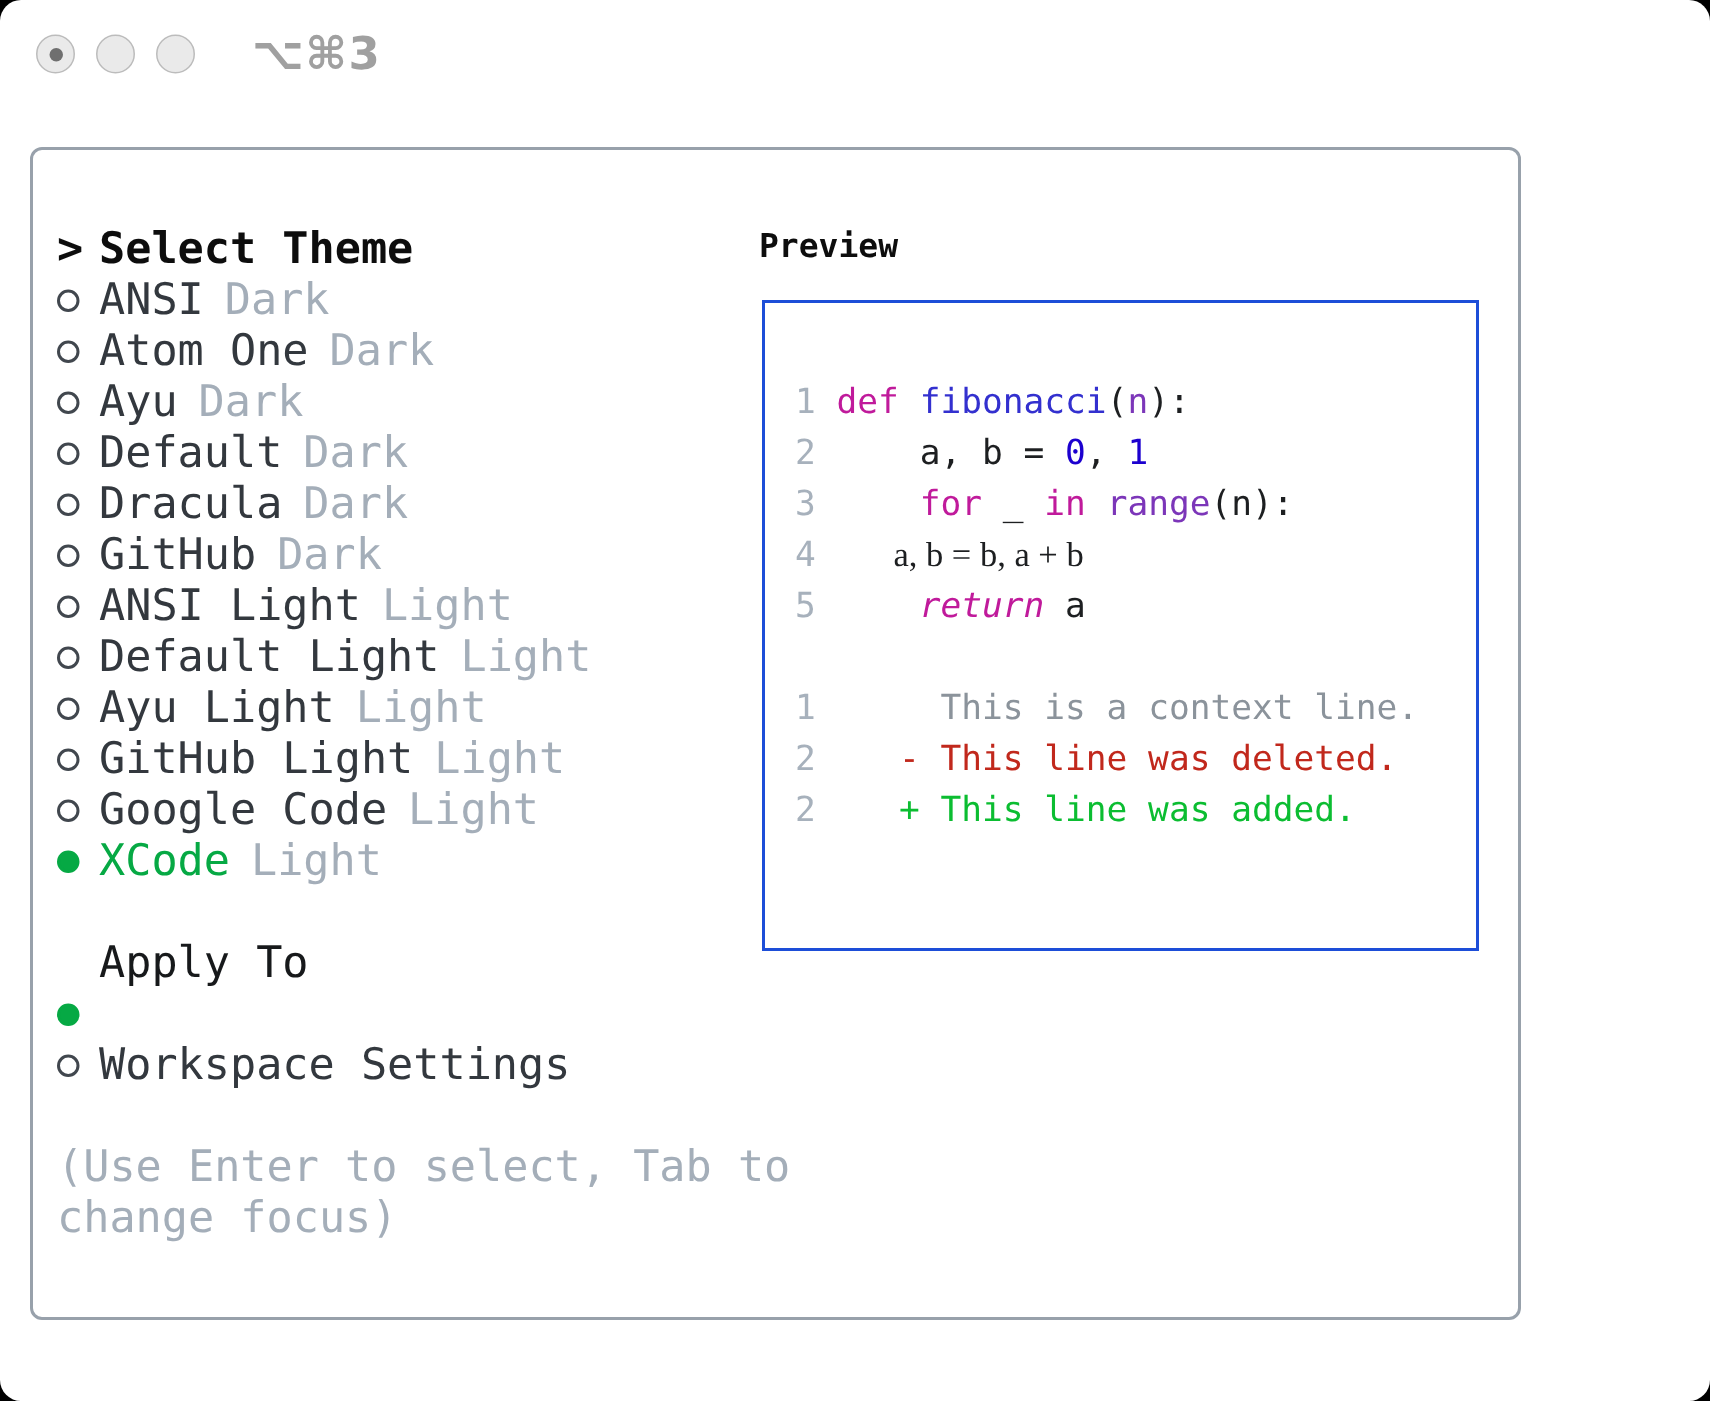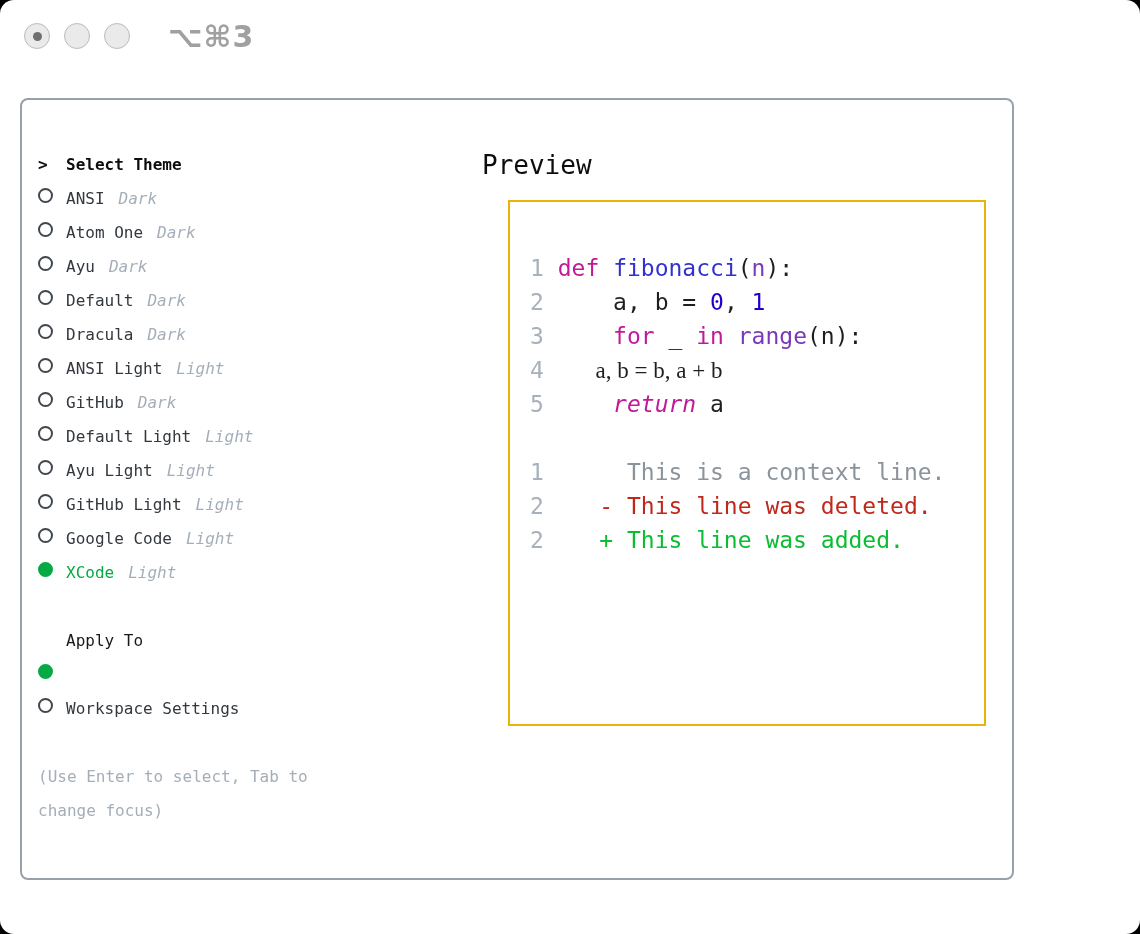--- a/index.html
+++ b/index.html
@@ -30,45 +30,45 @@
     font-size:30px;color:#a0a0a0;letter-spacing:1px;
   }
   
   .panel{
     position:absolute;left:20px;top:98px;width:994px;height:782px;
     border:2px solid #98a1ab;border-radius:8px;box-sizing:border-box;
     background:#fff;
   }
   .left-col{
     position:absolute;left:16px;top:48px;
-    font-size:16px;line-height:34px;color:#33383e;
+    font-size:29px;line-height:34px;color:#33383e;
   }
   .row{height:34px;white-space:pre;}
   .spacer{height:34px;}
   .b{font-weight:bold;color:#0d0d0d;}
   .prompt{display:inline-block;width:28px;font-weight:bold;color:#0d0d0d;}
   .marker{
     display:inline-block;width:15px;height:15px;border-radius:50%;
     border:2px solid #41474e;box-sizing:border-box;margin-right:13px;
     vertical-align:1px;background:transparent;
   }
   .marker.filled{background:#06a944;border-color:#06a944;}
   .tname{color:#33383e;}
   .selected .tname, .selected .olabel{color:#06a944;}
-  .variant{color:#a4aeb9;margin-left:14px;font-style:italic;}
+  .variant{color:#a4aeb9;margin-left:14px;}
   .apply-title{padding-left:28px;color:#17191b;}
   .help{color:#a4aeb9;}
   
   .preview-title{
-    position:absolute;left:460px;top:48px;height:34px;line-height:34px;
-    font-size:26px;font-weight:normal;color:#0d0d0d;
+    position:absolute;left:484px;top:48px;height:34px;line-height:34px;
+    font-size:22px;font-weight:bold;color:#0d0d0d;
   }
   .preview-box{
-    position:absolute;left:486px;top:100px;width:478px;height:526px;
-    border:2px solid #eab308;box-sizing:border-box;background:#fff;
+    position:absolute;left:486px;top:100px;width:478px;height:434px;
+    border:2px solid #1d4ed8;box-sizing:border-box;background:#fff;
   }
   .preview-code{
     position:absolute;left:20px;top:49px;
     font-size:23px;line-height:34px;
   }
   .cline{height:34px;white-space:pre;}
 </style>
 </head>
 <body>
 
@@ -85,22 +85,22 @@
 
     <div class="left-col">
       <div class="row"><span class="prompt">&gt;</span><span class="b">Select Theme</span></div>
 
       <div>
           <div class="row option"><span class="marker"></span><span class="tname">ANSI</span><span class="variant">Dark</span></div>
           <div class="row option"><span class="marker"></span><span class="tname">Atom One</span><span class="variant">Dark</span></div>
           <div class="row option"><span class="marker"></span><span class="tname">Ayu</span><span class="variant">Dark</span></div>
           <div class="row option"><span class="marker"></span><span class="tname">Default</span><span class="variant">Dark</span></div>
           <div class="row option"><span class="marker"></span><span class="tname">Dracula</span><span class="variant">Dark</span></div>
+          <div class="row option"><span class="marker"></span><span class="tname">GitHub</span><span class="variant">Dark</span></div>
           <div class="row option"><span class="marker"></span><span class="tname">ANSI Light</span><span class="variant">Light</span></div>
-          <div class="row option"><span class="marker"></span><span class="tname">GitHub</span><span class="variant">Dark</span></div>
           <div class="row option"><span class="marker"></span><span class="tname">Default Light</span><span class="variant">Light</span></div>
           <div class="row option"><span class="marker"></span><span class="tname">Ayu Light</span><span class="variant">Light</span></div>
           <div class="row option"><span class="marker"></span><span class="tname">GitHub Light</span><span class="variant">Light</span></div>
           <div class="row option"><span class="marker"></span><span class="tname">Google Code</span><span class="variant">Light</span></div>
           <div class="row option selected"><span class="marker filled"></span><span class="tname">XCode</span><span class="variant">Light</span></div>
         </div>
 
       <div class="spacer"></div>
 
       <div>

